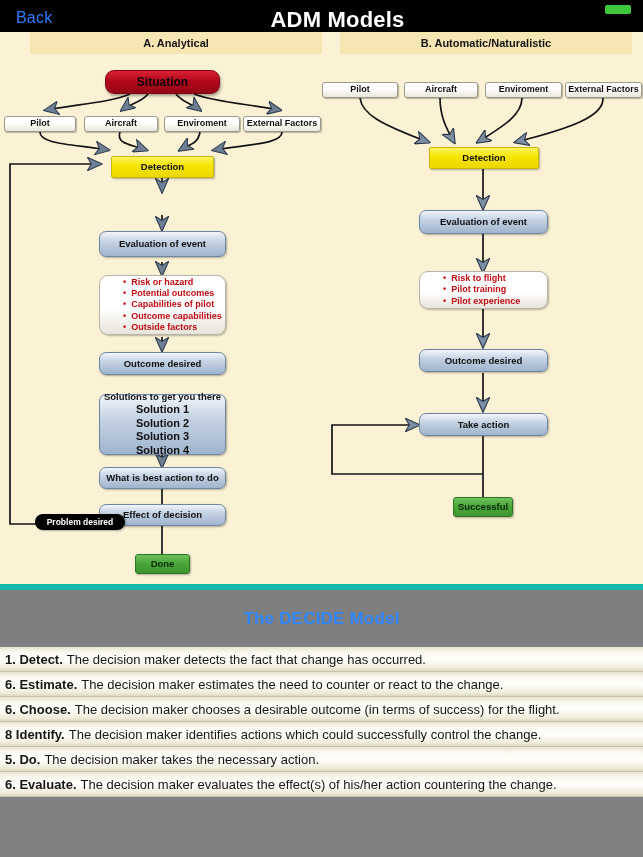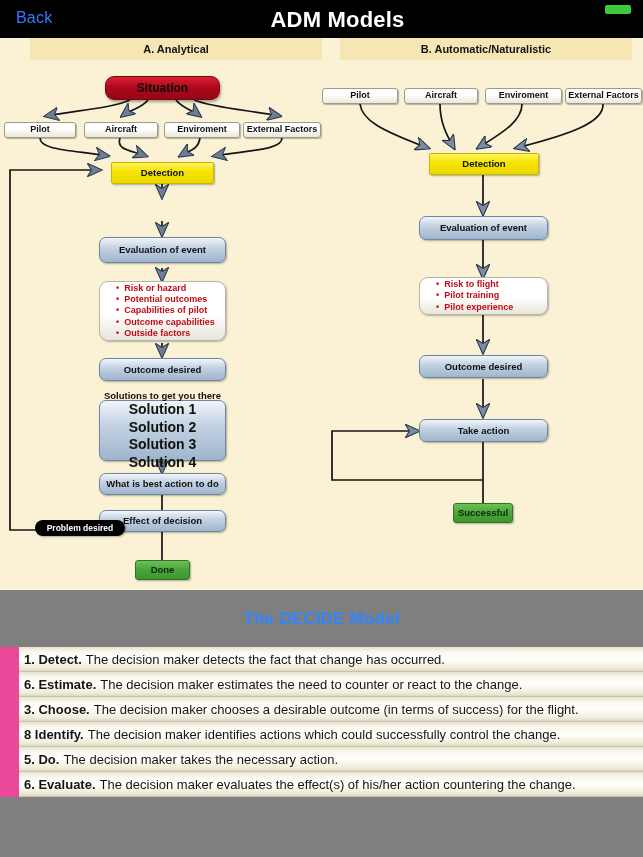--- a/index.html
+++ b/index.html
@@ -4,21 +4,21 @@
 <title>ADM Models</title>
 <style>
   * { box-sizing: border-box; }
   html, body {
     margin: 0; padding: 0;
     width: 643px; height: 857px;
     font-family: "Liberation Sans", sans-serif;
     background: #808080;
     overflow: hidden;
   }
-  #app { position: relative; width: 643px; height: 857px; background:#ec4899;border-radius:8px; }
+  #app { position: relative; width: 643px; height: 857px; background:#14b8a6;border-radius:8px; }
 
   
   .navbar {
     position: absolute; left:0; top:0; width:643px; height:38px;
     background:#000; color:#fff;
   }
   .nav-back {
     position:absolute; left:16px; top:9px;
     color:#2f7bff; font-size:16px; font-weight:400; letter-spacing:.2px;
     cursor:pointer;
@@ -27,21 +27,21 @@
     position:absolute; left:0; top:7px; width:643px; text-align:center;
     font-size:22px; font-weight:bold; color:#fff; letter-spacing:.2px;margin-left:16px;
   }
   .battery {
     position:absolute; right:12px; top:5px;
     width:26px; height:9px; background:#3ec83e; border-radius:2px;
   }
 
   
   .canvas {
-    position:absolute; left:0; top:38px; width:643px; height:552px;
+    position:absolute; left:0; top:32px; width:643px; height:552px;
     background:#fbf2d5;
   }
   .band {
     position:absolute; top:0; height:22px; background:#f6e6b4;
     display:flex; align-items:center; justify-content:center;
     font-size:11px; font-weight:bold; color:#141414;
   }
   .band.left  { left:30px;  width:292px; }
   .band.right { left:340px; width:292px; }
 
@@ -81,46 +81,46 @@
   .node-green {
     background:linear-gradient(to bottom,#6cc05a 0%, #49a538 50%, #3e9630 100%);
     border:1px solid #2f7424; border-radius:3px;
     color:#0d2a08; box-shadow:1px 1px 2px rgba(0,0,0,.3);
   }
   .node-list {
     background:linear-gradient(to bottom,#ffffff 0%, #ffffff 55%, #e7e4da 100%);
     border:1px solid #b9b5a6; border-radius:9px;
     box-shadow:1px 1px 2px rgba(0,0,0,.28);
     align-items:flex-start; justify-content:center;
-    padding-left:16px;
+    padding-left:23px;
   }
   .node-list .li {
     color:#c20a14; font-size:9px; font-weight:bold;
     text-align:left; white-space:nowrap;
   }
   .node-list .li::before { content:"\2022"; margin-right:5px; }
   .pill {
     position:absolute; background:#000; color:#fff;
     border-radius:11px; font-size:8.5px; font-weight:bold;
     display:flex; align-items:center; justify-content:center;
     box-shadow:1px 1px 2px rgba(0,0,0,.3);
   }
   .sol-title { font-size:9.5px; }
-  .sol-item  { font-size:14px; }
+  .sol-item  { font-size:11px; }
 
   
   .decide-head {
     position:absolute; left:0; top:590px; width:643px; height:57px;
     background:#7f7f7f;
     display:flex; align-items:center; justify-content:center;
   }
   .decide-title {
     color:#2f86ff; font-size:17px; font-weight:bold; letter-spacing:.2px;
   }
-  .decide-list { position:absolute; left:0; top:647px; width:643px;padding-left:19px; }
+  .decide-list { position:absolute; left:0; top:647px; width:643px; }
   .decide-row {
     height:25px; display:flex; align-items:center;
     padding-left:5px;
     background:linear-gradient(to bottom,#e8e3cf 0%, #faf8f0 22%, #fffffb 52%, #efebd9 88%, #ddd7c0 100%);
     border-bottom:1px solid #c9c3ab;
     font-size:13px; color:#151515;
     white-space:nowrap; overflow:hidden;
   }
   .decide-row b { font-weight:bold; margin-right:4px; }
   .decide-row span.txt { font-weight:normal; }
@@ -260,21 +260,21 @@
   <div class="decide-list">
     <div class="decide-row">
       <b>1. Detect.</b>
       <span class="txt">The decision maker detects the fact that change has occurred.</span>
     </div>
     <div class="decide-row">
       <b>6. Estimate.</b>
       <span class="txt">The decision maker estimates the need to counter or react to the change.</span>
     </div>
     <div class="decide-row">
-      <b>3. Choose.</b>
+      <b>6. Choose.</b>
       <span class="txt">The decision maker chooses a desirable outcome (in terms of success) for the flight.</span>
     </div>
     <div class="decide-row">
       <b>8  Identify.</b>
       <span class="txt">The decision maker identifies actions which could successfully control the change.</span>
     </div>
     <div class="decide-row">
       <b>5. Do.</b>
       <span class="txt">The decision maker takes the necessary action.</span>
     </div>

